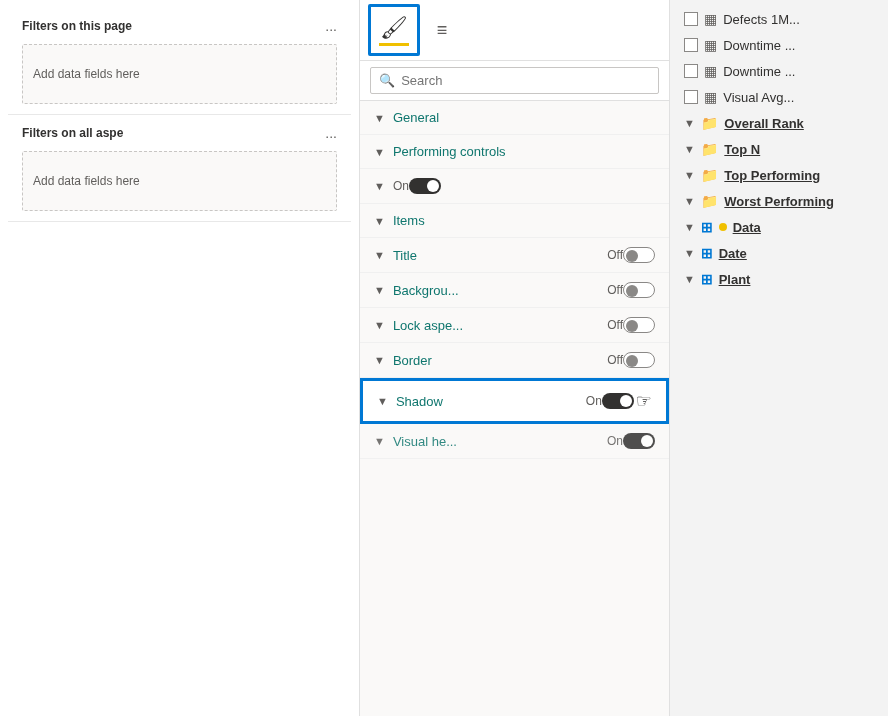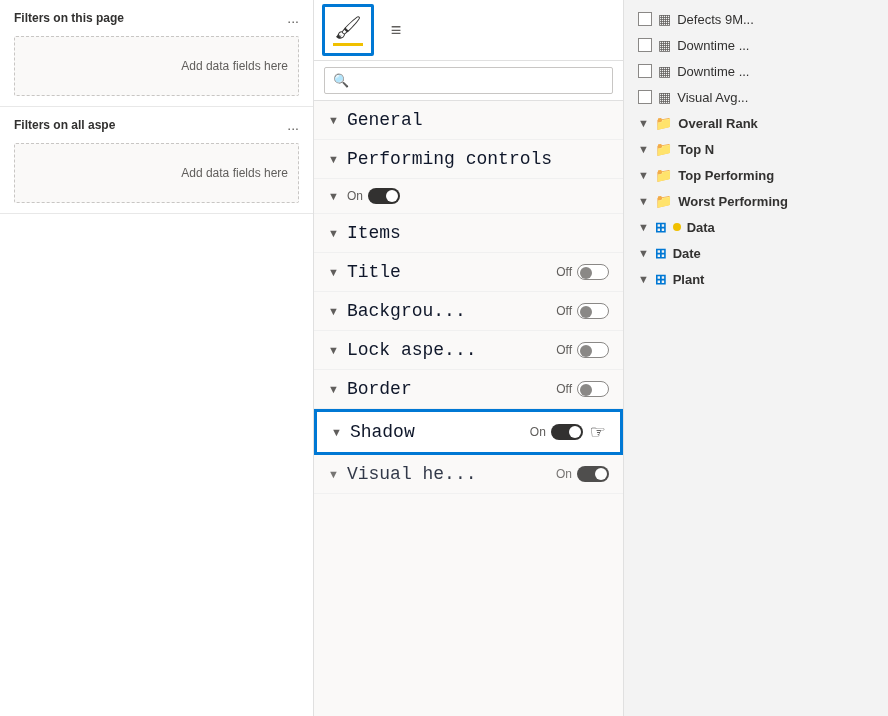--- a/index.html
+++ b/index.html
@@ -8,24 +8,24 @@
       font-size: 13px;
       background: #f3f3f3;
       width: 888px;
       height: 716px;
       overflow: hidden;
       display: flex;
     }
 
     
     .left-panel {
-      width: 314px;
+      width: 360px;
       background: #fff;
       border-right: 1px solid #e0e0e0;
-      padding: 0;
+      padding: 8px;
       display: flex;
       flex-direction: column;
     }
 
     .filter-section {
       padding: 10px 14px;
       border-bottom: 1px solid #e8e8e8;
     }
 
     .filter-header {
@@ -44,21 +44,21 @@
     .filter-menu-icon {
       color: #605e5c;
       font-size: 14px;
       cursor: pointer;
     }
 
     .filter-dropzone {
       border: 1px dashed #c8c6c4;
       border-radius: 2px;
       padding: 22px 10px;
-      text-align: right;
+      text-align: left;
       color: #605e5c;
       font-size: 12px;
       background: #faf9f8;
     }
 
     
     .middle-panel {
       width: 310px;
       background: #faf9f8;
       border-right: 1px solid #e0e0e0;
@@ -154,29 +154,27 @@
 
     .chevron-icon {
       color: #605e5c;
       font-size: 11px;
       margin-right: 8px;
       flex-shrink: 0;
     }
 
     .property-label {
       flex: 1;
-      color: #0f172a;
-      font-size: 18px;
-      font-family: Liberation Mono, monospace;
+      color: #0f766e;
+      font-size: 13px;
     }
 
     .toggle-container {
       display: flex;
       align-items: center;
-      gap: 5px;
     }
 
     .toggle-label {
       font-size: 12px;
       color: #605e5c;
     }
 
     .toggle {
       width: 32px;
       height: 16px;
@@ -289,20 +287,21 @@
       color: #605e5c;
     }
 
     .section-icon {
       font-size: 14px;
     }
 
     .section-name {
       color: #323130;
       font-size: 13px;
+      text-decoration: underline;
     }
 
     .badge-dot {
       width: 8px;
       height: 8px;
       border-radius: 50%;
       background: #f0c000;
       flex-shrink: 0;
     }
 
@@ -350,20 +349,21 @@
       <div class="toolbar-btn-underline"></div>
     </div>
     <div class="toolbar-btn-secondary">
       <span>≡</span>
     </div>
   </div>
 
   <div class="search-row">
     <div class="search-box">
       <span class="search-icon">🔍</span>
+      <input class="search-input" type="text" placeholder="Search" style="">
     </div>
   </div>
 
   <div class="property-row">
     <span class="chevron-icon">▼</span>
     <span class="property-label">General</span>
   </div>
 
   <div class="property-row">
     <span class="chevron-icon">▼</span>
@@ -451,21 +451,21 @@
       </div>
     </div>
   </div>
 </div>
 
 <div class="right-panel">
 
   <div class="field-row">
     <div class="field-checkbox"></div>
     <span class="field-icon field-icon-calc">▦</span>
-    <span class="field-name">Defects 9M...</span>
+    <span class="field-name">Defects 1M...</span>
   </div>
 
   <div class="field-row">
     <div class="field-checkbox"></div>
     <span class="field-icon field-icon-calc">▦</span>
     <span class="field-name">Downtime ...</span>
   </div>
 
   <div class="field-row">
     <div class="field-checkbox"></div>

